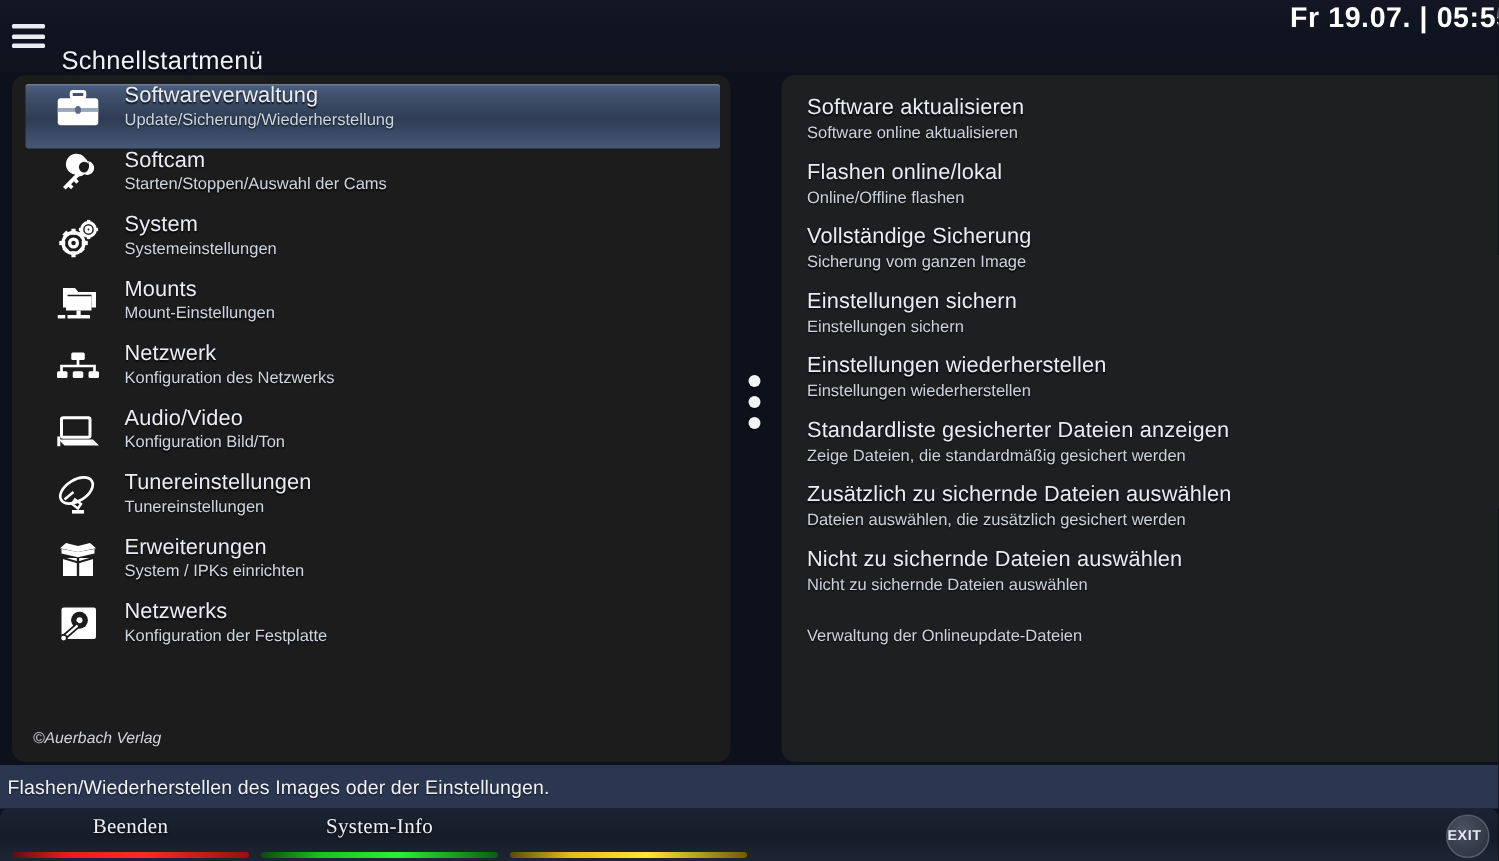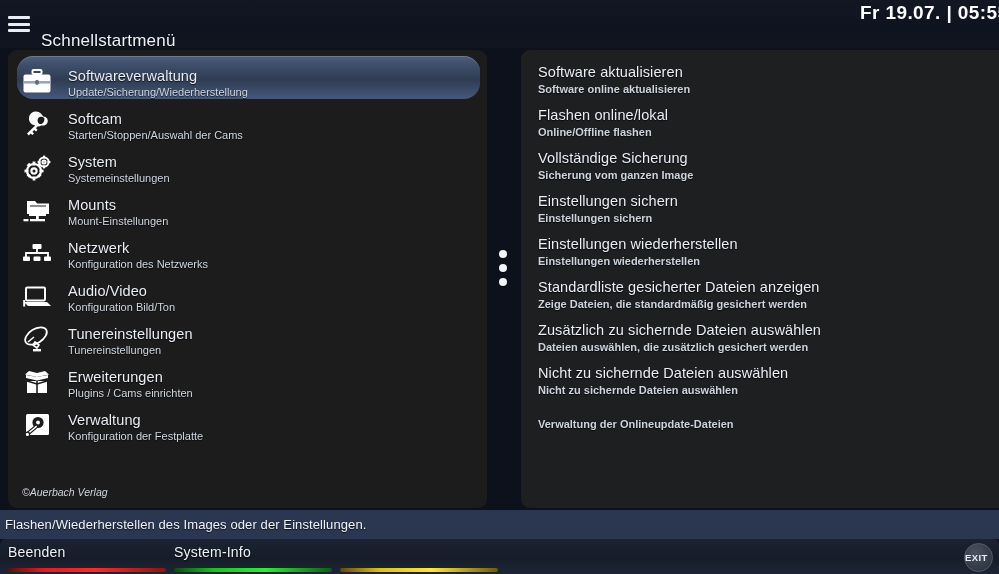--- a/index.html
+++ b/index.html
@@ -39,22 +39,22 @@
     background:#1c1c1d; border-radius:9px;
   }
   .panel-right {
     position:absolute; left:521px; top:50px; width:478px; height:458px;
     background:#1e1f21; border-radius:9px 0 0 9px;
   }
 
   
   .lmenu { position:absolute; left:9px; top:6px; width:463px; }
   .lrow {
-    position:relative; height:43px; display:flex; align-items:flex-end;
-    border-radius:16px; padding-left:1px;
+    position:relative; height:43px; display:flex; align-items:flex-start;
+    border-radius:2px; padding-left:16px;
   }
   .lrow.selected {
     background:linear-gradient(180deg,#4d5f7d 0%,#3e4e69 22%,#2f3c53 55%,#46587a 100%);
     box-shadow:inset 0 1px 0 rgba(255,255,255,.18);
   }
   .licon {
     width:38px; height:34px; flex:0 0 38px;
     display:flex; align-items:center; justify-content:center;
     margin-right:12px;
   }
@@ -76,21 +76,20 @@
   
   .rmenu { position:absolute; left:17px; top:8px; width:450px; }
   .rrow { height:43px; display:flex; flex-direction:column; justify-content:center; }
   .rtitle {
     color:#e9edf4; font-size:14.5px; line-height:17px; letter-spacing:.1px;
     text-shadow:0 1px 1px rgba(0,0,0,.75);
   }
   .rsub {
     color:#ccd3dd; font-size:11px; line-height:14px; margin-top:1px;
     text-shadow:0 1px 1px rgba(0,0,0,.75);
-    font-weight:bold;
   }
 
   
   .dots {
     position:absolute; left:499px; top:250px;
     display:flex; flex-direction:column; gap:6px;
   }
   .dots span {
     display:block; width:8px; height:8px; border-radius:50%;
     background:#f2f4f8; box-shadow:0 1px 1px rgba(0,0,0,.6);
@@ -108,23 +107,24 @@
   }
 
   
   .btnbar {
     position:absolute; left:0; top:539px; width:999px; height:35px;
     background:linear-gradient(180deg,#1b2332 0%,#161d29 55%,#1d2535 100%);
     border-radius:6px 6px 0 0;
   }
   .cbtn { position:absolute; top:0; height:35px; }
   .cbtn .lbl {
-    position:absolute; left:0; top:5px; width:100%; 
+    position:absolute; left:0; top:5px; width:100%; text-align:center;
     color:#eef1f7; font-size:14px; letter-spacing:.2px;
     text-shadow:0 1px 2px rgba(0,0,0,.85);
+    font-family:Liberation Serif, serif;
   }
   .cbtn .bar {
     position:absolute; left:0; bottom:2px; width:100%; height:4px; border-radius:2px;
   }
   .cbtn.red   .bar { background:linear-gradient(90deg,#5a0f10 0%,#e51b1b 22%,#ff2a24 55%,#8d1412 100%); }
   .cbtn.green .bar { background:linear-gradient(90deg,#0c4a10 0%,#17c31c 25%,#2bf031 58%,#0d5c11 100%); }
   .cbtn.yellow .bar{ background:linear-gradient(90deg,#5a4a06 0%,#dcc016 25%,#ffe734 58%,#6d5a09 100%); }
 
   .exitbtn {
     position:absolute; right:6px; top:543px;
@@ -289,36 +289,36 @@
             <path d="M15 7L3 4.5 7 1l8 2 8-2 4 3.5z" fill="#fff"></path>
             <path d="M15 7L4 5v3l11 2.5z" fill="#fff"></path>
             <path d="M15 7l11-2v3l-11 2.5z" fill="#fff"></path>
             <path d="M5 11h20v12H5z" fill="#fff"></path>
             <path d="M15 11v12" stroke="#1c1c1d" stroke-width="1.6"></path>
             <path d="M5 11l10 3 10-3" fill="none" stroke="#1c1c1d" stroke-width="1.4"></path>
           </svg>
         </span>
         <span class="ltext">
           <span class="ltitle">Erweiterungen</span>
-          <span class="lsub">Plugins / Cams einrichten</span>
+          <span class="lsub">System / IPKs einrichten</span>
         </span>
       </div>
 
       <div class="lrow">
         <span class="licon">
           <svg width="28" height="28" viewBox="0 0 28 28">
             <rect x="3" y="2" width="23" height="21" rx="1.5" fill="#fff"></rect>
             <circle cx="15" cy="10.5" r="5.6" fill="#1c1c1d"></circle>
             <circle cx="15" cy="10.5" r="2" fill="#fff"></circle>
             <path d="M13.6 12.4L3 21.5l1.8 2 10-8.6z" fill="#fff" stroke="#1c1c1d" stroke-width="1.2"></path>
             <circle cx="4.4" cy="22.4" r="2.2" fill="#fff" stroke="#1c1c1d" stroke-width="1.2"></circle>
           </svg>
         </span>
         <span class="ltext">
-          <span class="ltitle">Verwaltung</span>
+          <span class="ltitle">Netzwerks</span>
           <span class="lsub">Konfiguration der Festplatte</span>
         </span>
       </div>
 
     </div>
     <div class="copyright">©Auerbach Verlag</div>
   </div>
 
   <div class="dots">
     <span></span>

